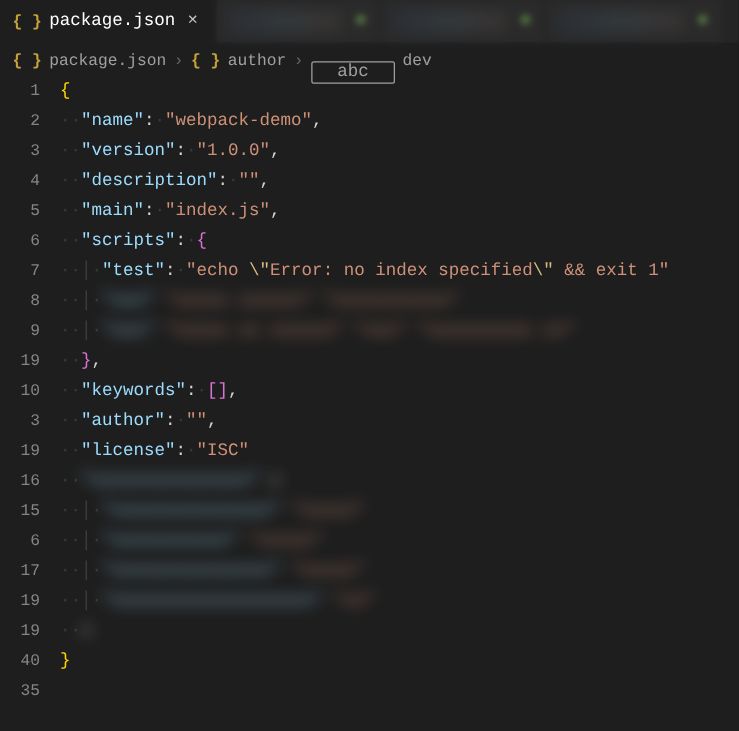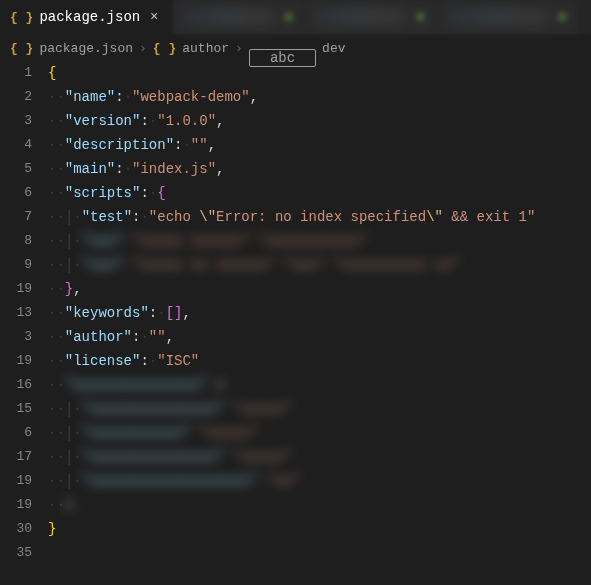--- a/index.html
+++ b/index.html
@@ -184,30 +184,30 @@
     <div class="line-number">1</div>
     <div class="line-number">2</div>
     <div class="line-number">3</div>
     <div class="line-number">4</div>
     <div class="line-number">5</div>
     <div class="line-number">6</div>
     <div class="line-number">7</div>
     <div class="line-number">8</div>
     <div class="line-number">9</div>
     <div class="line-number">19</div>
-    <div class="line-number">13</div>
+    <div class="line-number">10</div>
     <div class="line-number">3</div>
     <div class="line-number">19</div>
     <div class="line-number">16</div>
     <div class="line-number">15</div>
     <div class="line-number">6</div>
     <div class="line-number">17</div>
     <div class="line-number">19</div>
     <div class="line-number">19</div>
-    <div class="line-number">30</div>
+    <div class="line-number">40</div>
     <div class="line-number">35</div>
   </div>
   <div class="code">
     <div class="code-line"><span class="bracket-y">{</span></div>
     <div class="code-line"><span class="ws">··</span><span class="key">"name"</span><span class="punct">:</span><span class="ws">·</span><span class="string">"webpack-demo"</span><span class="punct">,</span></div>
     <div class="code-line"><span class="ws">··</span><span class="key">"version"</span><span class="punct">:</span><span class="ws">·</span><span class="string">"1.0.0"</span><span class="punct">,</span></div>
     <div class="code-line"><span class="ws">··</span><span class="key">"description"</span><span class="punct">:</span><span class="ws">·</span><span class="string">""</span><span class="punct">,</span></div>
     <div class="code-line"><span class="ws">··</span><span class="key">"main"</span><span class="punct">:</span><span class="ws">·</span><span class="string">"index.js"</span><span class="punct">,</span></div>
     <div class="code-line"><span class="ws">··</span><span class="key">"scripts"</span><span class="punct">:</span><span class="ws">·</span><span class="bracket-p">{</span></div>
     <div class="code-line"><span class="ws">··</span><span class="indent-guide">│</span><span class="ws">·</span><span class="key">"test"</span><span class="punct">:</span><span class="ws">·</span><span class="string">"echo </span><span class="escape">\"</span><span class="string">Error: no index specified</span><span class="escape">\"</span><span class="string"> &amp;&amp; exit 1"</span></div>

